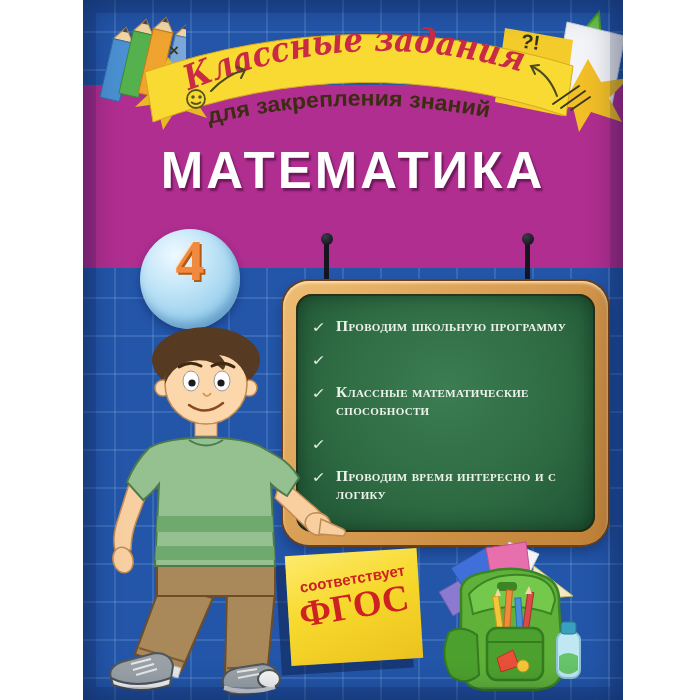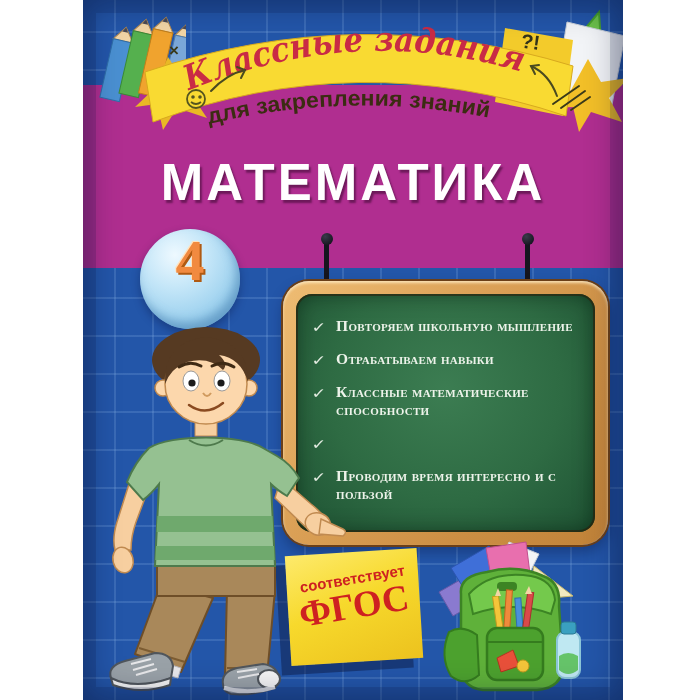--- a/index.html
+++ b/index.html
@@ -17,21 +17,21 @@
     overflow:hidden;
   }
   .cover::after{
     content:"";position:absolute;inset:0;z-index:40;pointer-events:none;
     box-shadow: inset 0 0 0 13px rgba(8,18,60,0.16), inset 0 0 36px rgba(4,10,40,0.45);
   }
   .band{position:absolute;left:0;top:85px;width:100%;height:183px;background:#b02e90;z-index:1;}
   .ribbon-svg{position:absolute;left:50px;top:12px;width:500px;height:120px;z-index:5;overflow:visible;}
 
   .main-title{
-    position:absolute;left:0;top:153px;width:100%;text-align:center;z-index:6;
+    position:absolute;left:0;top:141px;width:100%;text-align:center;z-index:6;
     color:#ffffff;font-size:51px;font-weight:bold;letter-spacing:3px;
     text-shadow:2px 3px 2px rgba(55,8,45,0.55);
   }
 
   .badge{
     position:absolute;left:57px;top:229px;width:100px;height:100px;border-radius:50%;z-index:8;
     background:radial-gradient(circle at 35% 26%, #eef9ff 0%, #c4e6f8 34%, #9bd0ee 68%, #78b9de 100%);
     box-shadow: inset -4px -7px 10px rgba(70,125,175,0.55), 0 4px 9px rgba(8,18,60,0.35);
     text-align:center;
   }
@@ -163,36 +163,35 @@
   </div>
 
   <div class="hook hook-left"></div>
   <div class="hook hook-right"></div>
 
   <div class="board">
     <div class="board-surface">
       <ul class="checklist">
         <li>
             <span class="check">✓</span>
-            <span>Повторяем школьную мышление</span>
-          </li>
-        <li>
-            <span class="check">✓</span>
-            <span>Отрабатываем навыки</span>
+            <span>Проводим школьную программу</span>
+          </li>
+        <li>
+            <span class="check">✓</span>
           </li>
         <li>
             <span class="check">✓</span>
             <span>Классные математические способности</span>
           </li>
         <li>
             <span class="check">✓</span>
           </li>
         <li>
             <span class="check">✓</span>
-            <span>Проводим время интересно и с пользой</span>
+            <span>Проводим время интересно и с логику</span>
           </li>
       </ul>
     </div>
   </div>
 
   <div class="note">
     <div class="note-line1">соответствует</div>
     <div class="note-line2">ФГОС</div>
   </div>
 

